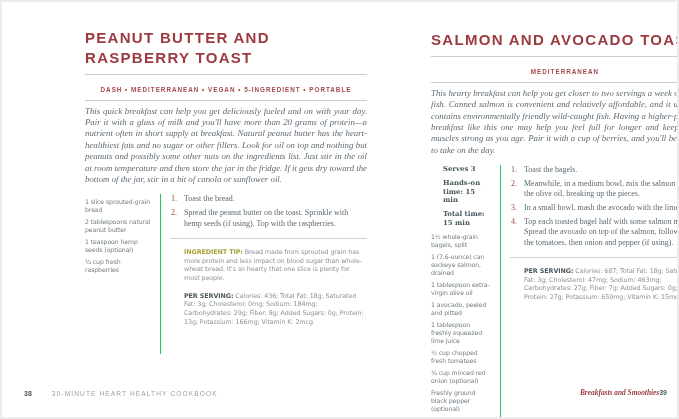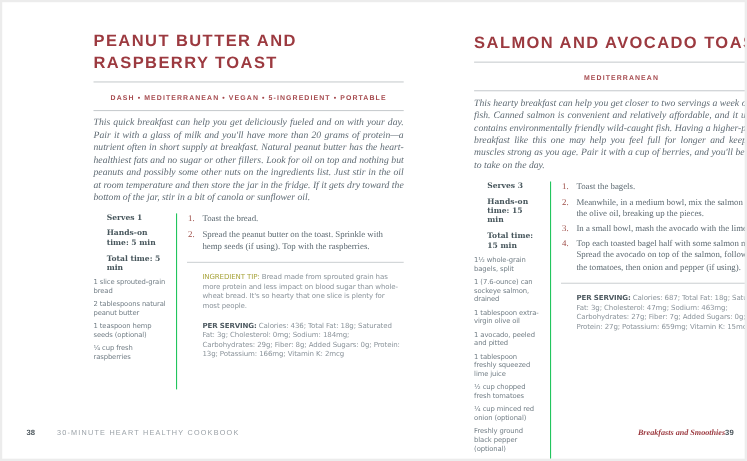--- a/index.html
+++ b/index.html
@@ -53,21 +53,21 @@
   ol.steps li::before{
     counter-increment:step;content:counter(step) ".";
     position:absolute;left:1px;color:#9c4a44;
   }
   .rule{border:none;border-top:1px solid #cfd3d5;margin:9px 0 9px 0;}
   .tip,.per-serving{
     margin-left:14px;font-family:"DejaVu Sans",sans-serif;
     font-size:6.4px;line-height:8.7px;color:#8b949b;letter-spacing:-0.1px;
   }
   .per-serving{margin-top:9px;}
-  .tip-label{color:#a8a43c;font-weight:normal;}
+  .tip-label{color:#a8a43c;font-weight:bold;}
   .ps-label{color:#4e5a61;font-weight:bold;text-align:right;}
   .footer{position:absolute;bottom:20px;font-size:7px;}
   #footer-left{left:22px;}
   #footer-left .page-num{color:#4d575d;font-weight:bold;margin-right:20px;}
   #footer-left .book-title{color:#9aa1a7;letter-spacing:1.1px;font-size:6.6px;}
   #footer-right{right:10px;}
   #footer-right .section-title{
     color:#9c3a40;font-family:"Liberation Serif",serif;font-style:italic;
     font-weight:bold;font-size:7.4px;
   }
@@ -80,25 +80,20 @@
 
   <div class="page" id="page-left">
     <div class="recipe-title">PEANUT BUTTER AND
 RASPBERRY TOAST</div>
     <div class="tags-bar">
       <span>DASH • MEDITERRANEAN • VEGAN • 5-INGREDIENT • PORTABLE</span>
     </div>
     <div class="intro">This quick breakfast can help you get deliciously fueled and on with your day. Pair it with a glass of milk and you'll have more than 20 grams of protein—a nutrient often in short supply at breakfast. Natural peanut butter has the heart-healthiest fats and no sugar or other fillers. Look for oil on top and nothing but peanuts and possibly some other nuts on the ingredients list. Just stir in the oil at room temperature and then store the jar in the fridge. If it gets dry toward the bottom of the jar, stir in a bit of canola or sunflower oil.</div>
     <div class="cols">
       <div class="col-ing">
-        <div class="meta">
-          <div>Serves 1</div>
-          <div>Hands-on time: 5 min</div>
-          <div>Total time: 5 min</div>
-        </div>
         <div class="ing-list">
 
         <div class="ing">1 slice sprouted-grain bread</div>
             <div class="ing">2 tablespoons natural peanut butter</div>
             <div class="ing">1 teaspoon hemp seeds (optional)</div>
             <div class="ing">¼ cup fresh raspberries</div>
           </div>
       </div>
       <div class="col-steps">
         <ol class="steps">

